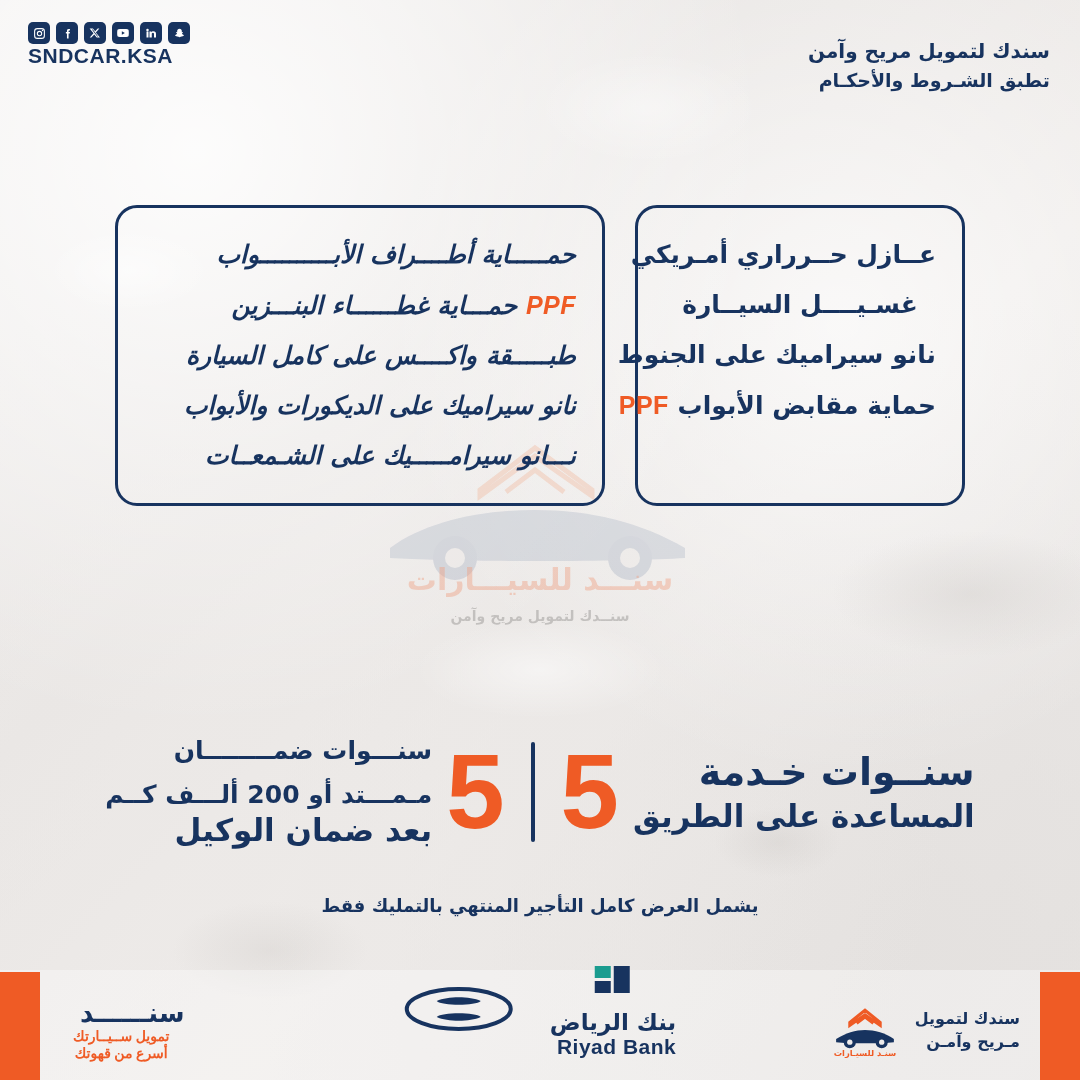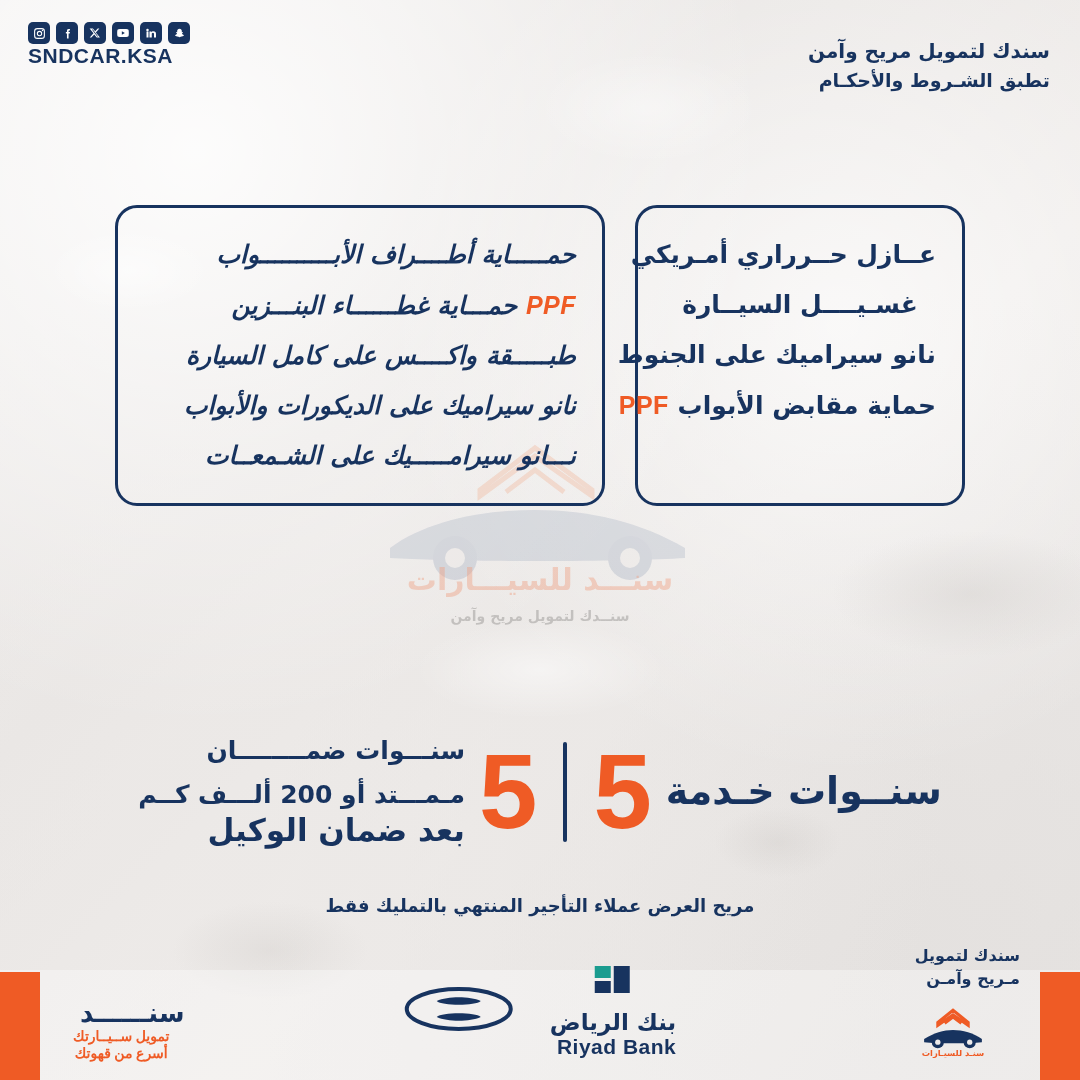--- a/index.html
+++ b/index.html
@@ -275,24 +275,23 @@
     line-height: 1.1;
   }
   .riyad-text .ar { font-size: 23px; font-weight: bold; }
   .riyad-text .en { font-size: 21px; font-weight: bold; font-family:"Liberation Sans", sans-serif; letter-spacing: 0.5px;}
 
   .footer-right {
     position: absolute;
     right: 60px;
     bottom: 22px;
     display: flex;
-    align-items: flex-end;
+    align-items: center;
     gap: 12px;
     direction: rtl;
-    flex-direction: column;
   }
   .footer-right .txt {
     color: #17335f;
     font-size: 16px;
     font-weight: bold;
     line-height: 1.45;
     text-align: right;
   }
   .footer-car-logo { width: 76px; }
 </style>
@@ -382,37 +381,38 @@
       <div class="feature">نانو سيراميك على الديكورات والأبواب</div>
       <div class="feature">نـــانو سيرامـــــيك على الشـمعــات</div>
     </div>
   </div>
 
   <div class="highlight">
 
     <div class="hl-block">
       <div class="hl-text">
         <div class="big">سنــوات خـدمة</div>
+        <div class="small">المساعدة على الطريق</div>
       </div>
       <div class="hl-num">5</div>
     </div>
 
     <div class="hl-divider"></div>
 
     <div class="hl-block">
       <div class="hl-num">5</div>
       <div class="hl-text alt">
         <div class="line1">سنـــوات ضمــــــــان</div>
         <div class="line2">مـمـــتد أو 200 ألـــف كــم</div>
         <div class="line3">بعد ضمان الوكيل</div>
       </div>
     </div>
   </div>
 
-  <div class="fine-print">مريح العرض عملاء التأجير المنتهي بالتمليك  فقط</div>
+  <div class="fine-print">يشمل العرض كامل التأجير المنتهي بالتمليك  فقط</div>
 
   <div class="footer">
     <div class="footer-bar-left"></div>
     <div class="footer-bar-right"></div>
 
     <div class="snd-logo">
       <div class="brand">سنــــــد</div>
       <div class="tag1">تمويل ســيــارتك</div>
       <div class="tag2">أسرع من قهوتك</div>
     </div>

